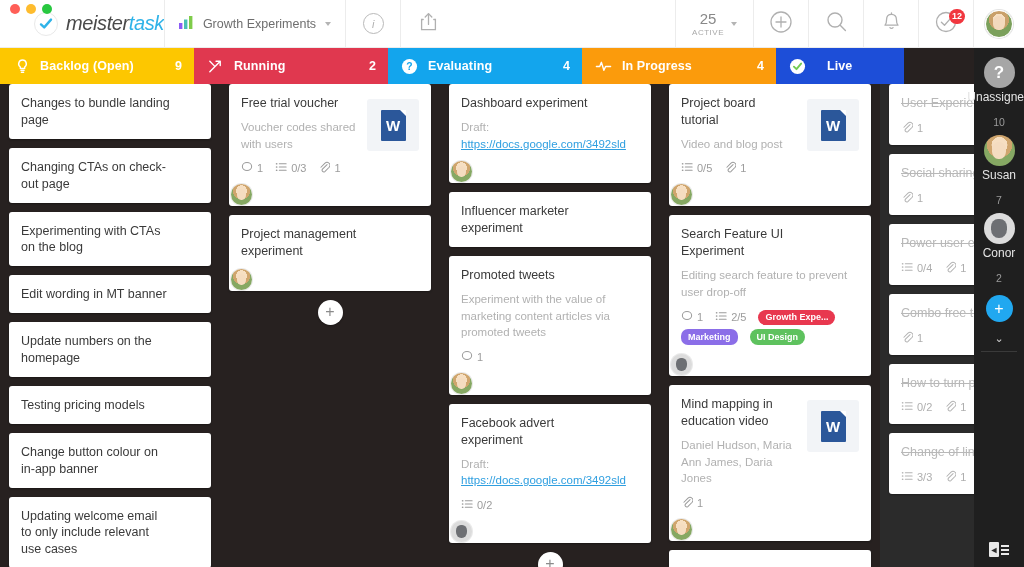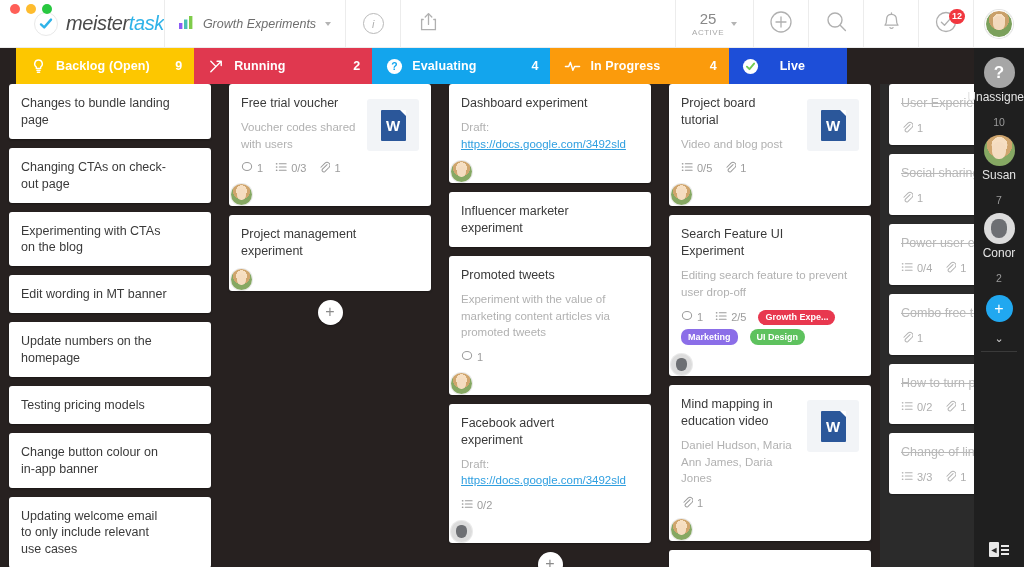--- a/index.html
+++ b/index.html
@@ -24,21 +24,21 @@
   .brand { display: flex; align-items: center; gap: 8px; padding-left: 16px; height: 100%; min-width: 140px; }
   .brand-mark {
     width: 24px; height: 24px; border-radius: 50%;
     border: 1.5px solid #e9e9e9; display: flex; align-items: center; justify-content: center;
   }
   .brand-text { font-size: 20px; font-style: italic; letter-spacing: -.4px; }
   .brand-text .a { color: #4a4a4a; } .brand-text .b { color: #2fb3e8; }
 
   .hsep { width: 1px; height: 48px; background: #ececec; }
 
-  .proj { display: flex; align-items: center; gap: 9px; padding: 0 14px; height: 100%; font-style: italic; }
+  .proj { display: flex; align-items: center; gap: 9px; padding: 0 14px; height: 100%; }
   .proj-name { font-size: 12.5px; color: #6e6e6e; }
   .caret { width: 0; height: 0; border-left: 3.5px solid transparent; border-right: 3.5px solid transparent; border-top: 4px solid #b4b4b4; }
 
   .hicon { width: 54px; height: 48px; display: flex; align-items: center; justify-content: center; }
   .spacer { flex: 1; }
   .active-chip { display: flex; align-items: center; gap: 7px; padding: 0 16px; height: 48px; }
   .active-num { font-size: 15px; color: #888; line-height: 1; text-align: center; }
   .active-lbl { font-size: 8px; color: #a9a9a9; letter-spacing: .5px; text-align: center; margin-top: 2px; }
   .circ { width: 21px; height: 21px; border-radius: 50%; border: 1.4px solid #b9b9b9; display:flex; align-items:center; justify-content:center; }
   .badge {
@@ -51,21 +51,21 @@
     background: radial-gradient(circle at 50% 34%, #f6dfc2 0 28%, #c9a06a 29% 46%, #7ba05b 47% 100%);
     border: 1.5px solid #fff; box-shadow: 0 0 0 1px #e3e3e3;
     position: relative; overflow: hidden;
   }
   .avatar-hdr::after {
     content: ""; position: absolute; left: 27%; top: 22%; width: 46%; height: 52%;
     background: #f3d9bd; border-radius: 50% 50% 45% 45%;
   }
 
   
-  .colheads { position: absolute; top: 48px; left: 0; width: 831px; height: 36px; display: flex; z-index: 15; margin-left: 16px; }
+  .colheads { position: absolute; top: 48px; left: 0; width: 904px; height: 36px; display: flex; z-index: 15; }
   .colhead { display: flex; align-items: center; padding: 0 12px; height: 36px; color: #fff; }
   .colhead .ci { width: 20px; display:flex; align-items:center; justify-content:center; margin-right: 8px; }
   .colhead .cname { font-size: 12.5px; font-weight: bold; flex: 1; letter-spacing: .1px; }
   .colhead .ccount { font-size: 12.5px; font-weight: bold; }
 
   
   .board { position: absolute; top: 84px; left: 0; width: 974px; height: 483px; display: flex; overflow: hidden; }
   .col { width: 220px; height: 483px; flex: 0 0 220px; padding: 0 9px; position: relative; }
   .col.live { background: #2b2b2b; }
 

